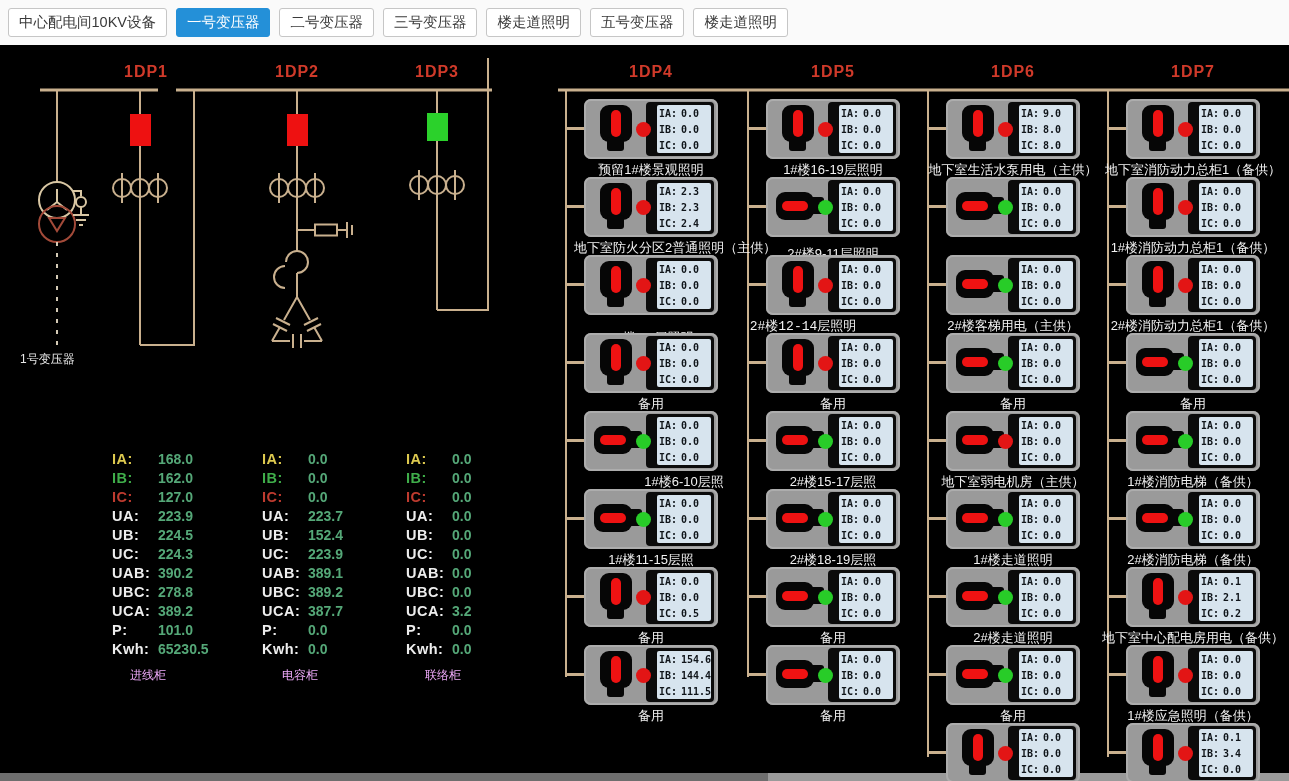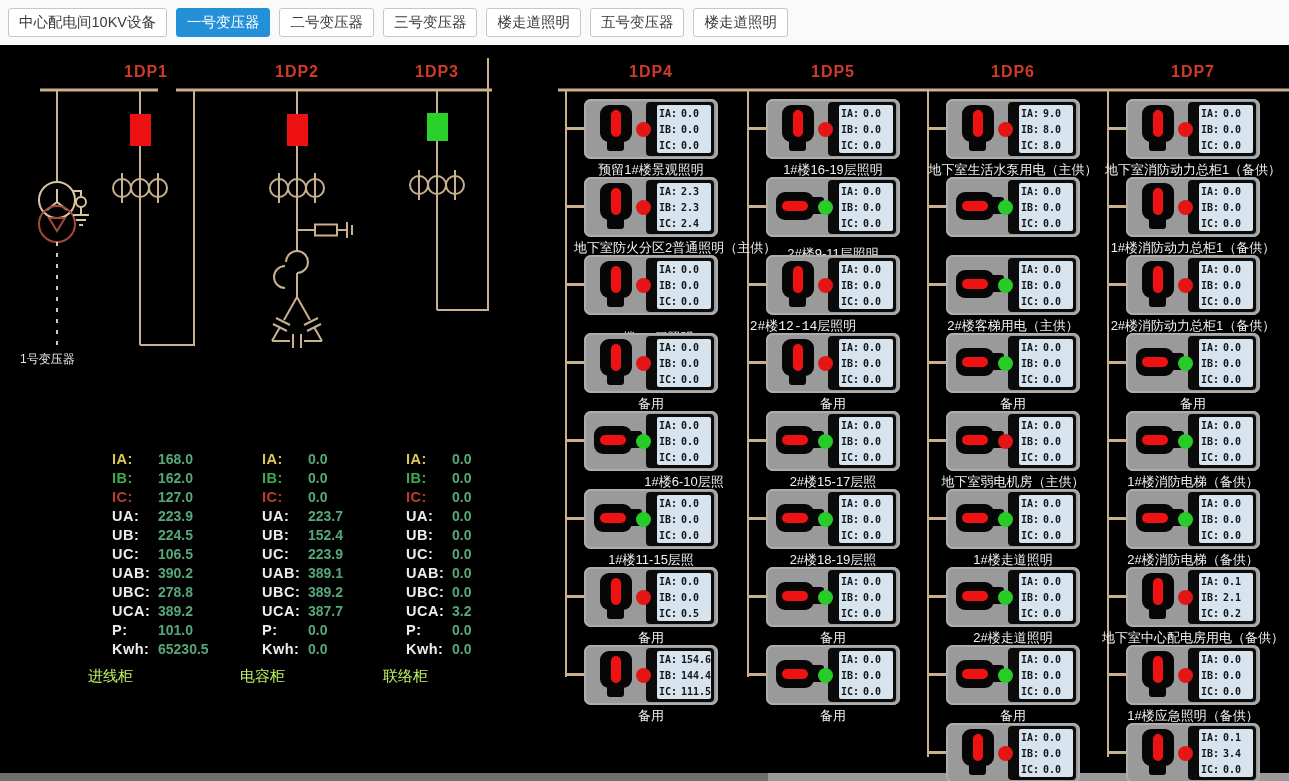--- a/index.html
+++ b/index.html
@@ -14,21 +14,21 @@
   .main{position:absolute;left:0;top:45px;width:1289px;height:736px;background:#000;overflow:hidden;}
   .main svg{position:absolute;left:0;top:0;}
   .dp-label{position:absolute;width:120px;text-align:center;color:var(--dp,#d03a2a);
     font-size:16px;font-weight:bold;letter-spacing:1px;}
   .tr-label{position:absolute;color:#e8e8e8;font-size:12px;}
   
   .meas{position:absolute;width:150px;}
   .mrow{display:flex;height:19px;align-items:center;}
   .mlabel{width:46px;font-size:14.5px;font-weight:bold;letter-spacing:.5px;}
   .mvalue{font-size:14px;color:var(--val,#55a878);font-weight:bold;}
-  .cab-name{position:absolute;width:120px;color:#bef264;font-size:15px;}
+  .cab-name{position:absolute;width:120px;text-align:center;color:#f0abfc;font-size:12px;}
   
   .panel{position:absolute;width:134px;height:60px;background:#9a9a9a;border-radius:7px;
     box-shadow:inset 0 0 0 2px #adadad;}
   .panel::before{content:"";position:absolute;left:-18px;top:28px;width:18px;height:3px;
     background:var(--line,#c9b08e);}
   .breaker{position:absolute;left:10px;top:5px;width:46px;height:50px;}
   .breaker div{position:absolute;}
   .breaker .body,.breaker .tab2{background:#060606;}
   .breaker.closed .body{left:6px;top:1px;width:32px;height:37px;border-radius:9px;}
   .breaker.closed .tab2{left:13px;top:33px;width:17px;height:14px;border-radius:3px;}
@@ -173,21 +173,21 @@
     <span class="mvalue">223.9</span>
   </div>
 
   <div class="mrow">
     <span class="mlabel" style="color: rgb(237, 237, 237);">UB:</span>
     <span class="mvalue">224.5</span>
   </div>
 
   <div class="mrow">
     <span class="mlabel" style="color: rgb(237, 237, 237);">UC:</span>
-    <span class="mvalue">106.5</span>
+    <span class="mvalue">224.3</span>
   </div>
 
   <div class="mrow">
     <span class="mlabel" style="color: rgb(237, 237, 237);">UAB:</span>
     <span class="mvalue">390.2</span>
   </div>
 
   <div class="mrow">
     <span class="mlabel" style="color: rgb(237, 237, 237);">UBC:</span>
     <span class="mvalue">278.8</span>

